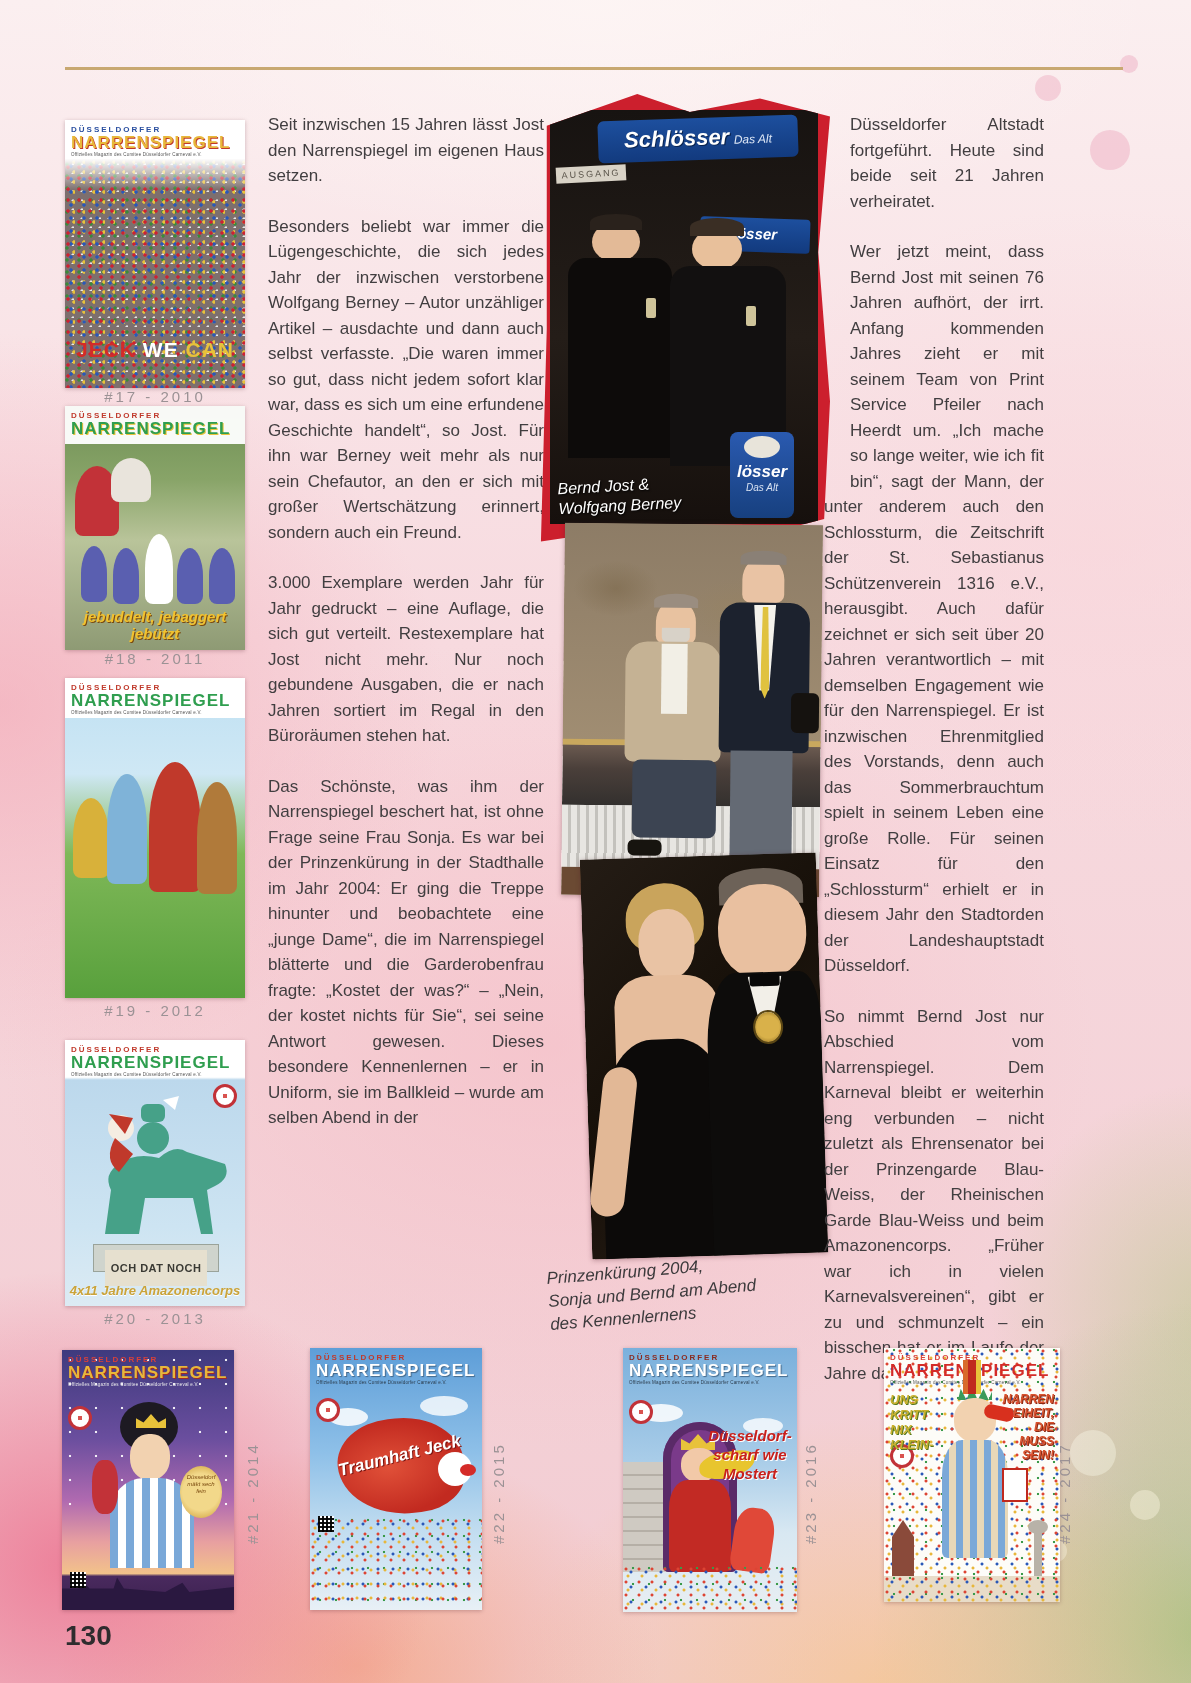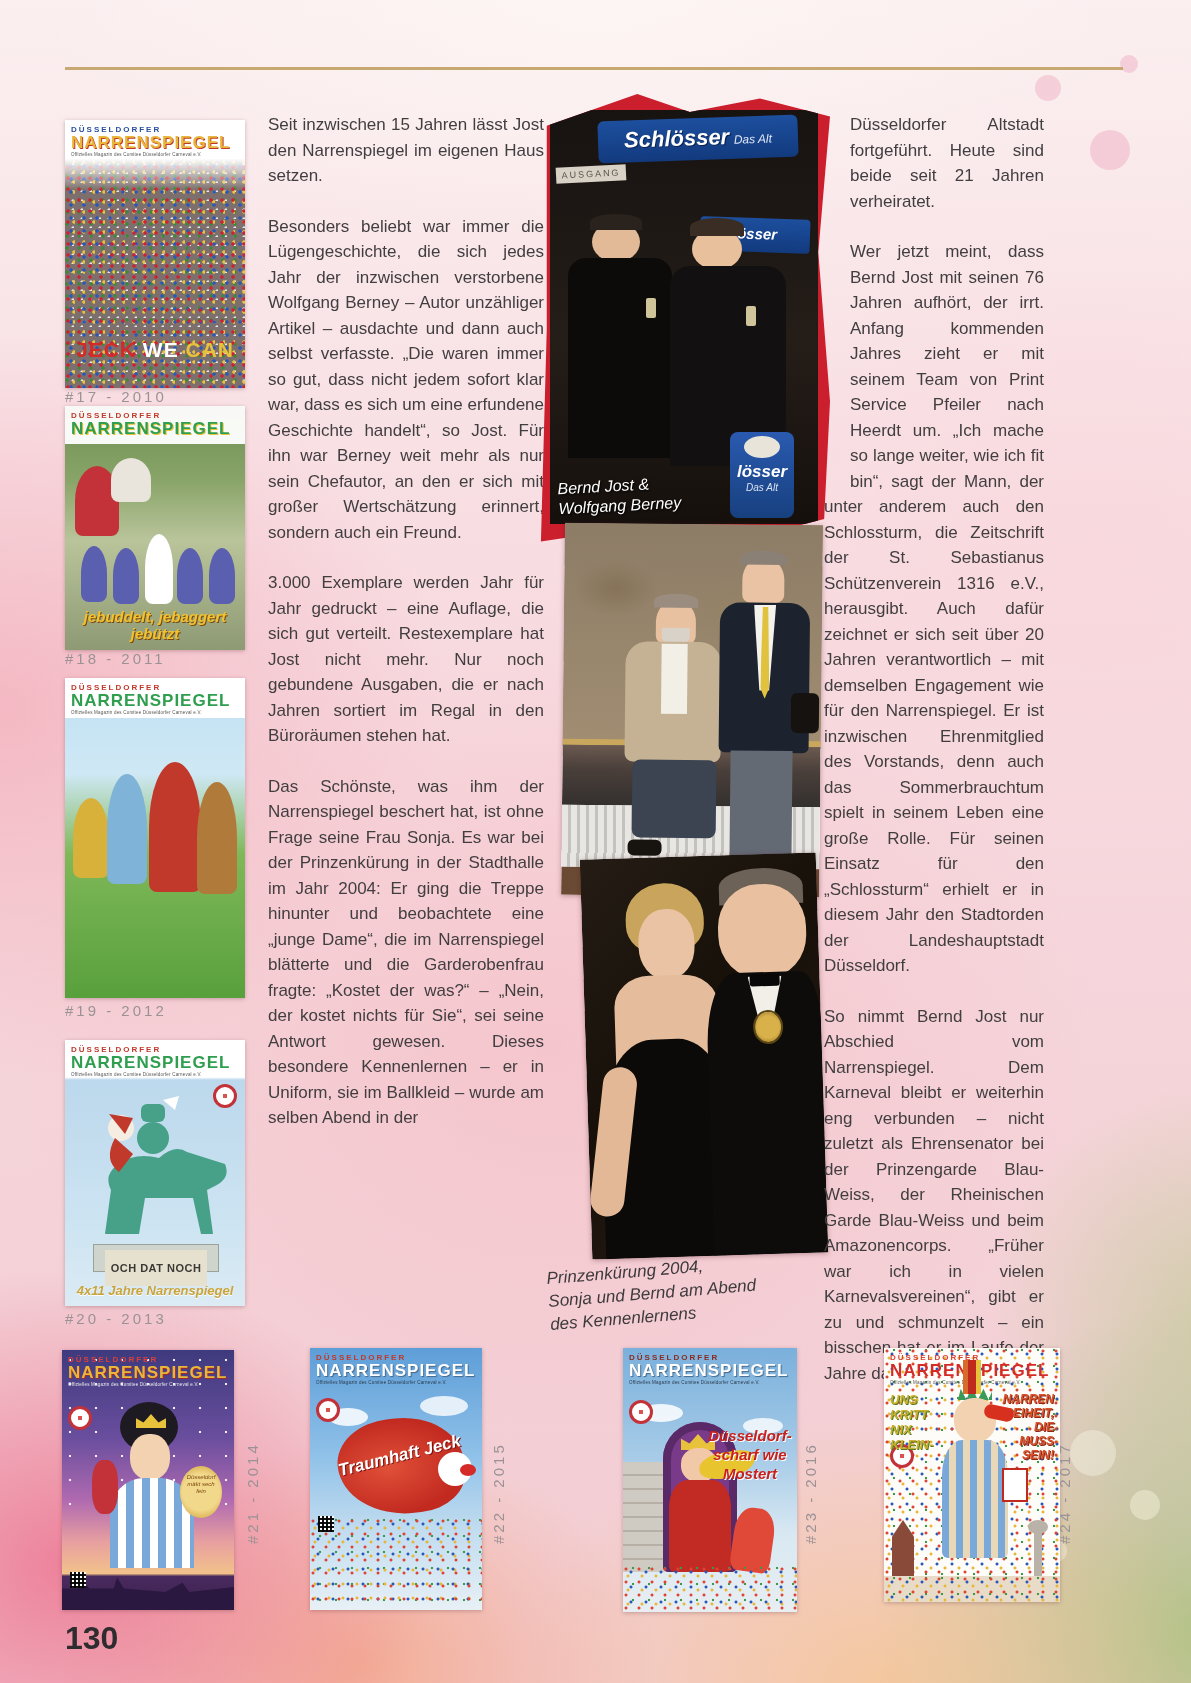--- a/index.html
+++ b/index.html
@@ -22,21 +22,21 @@
   .hdr .sec{color:#4b4a4c;font-weight:bold;}
   .hdr .div{color:#8b8a8c;font-weight:normal;padding:0 6px;}
   .hdr .iss{color:#c0393f;font-weight:normal;}
   .hrule{position:absolute;left:65px;top:67px;width:1058px;height:3px;background:#c8a871;}
   
   .col{position:absolute;color:#413e40;font-size:17px;line-height:25.5px;text-align:justify;}
   .col p{margin:0 0 25px 0;}
   .indent-spacer{float:left;width:26px;height:365px;}
   
   .cover{position:absolute;overflow:hidden;box-shadow:0 1px 4px rgba(90,40,50,.3);background:#fff;}
-  .clabel{position:absolute;color:#9b9295;font-size:15px;letter-spacing:3px;text-align:left;}
+  .clabel{position:absolute;color:#9b9295;font-size:15px;letter-spacing:3px;text-align:center;}
   .vlabel{position:absolute;writing-mode:vertical-rl;transform:rotate(180deg);color:#9b9295;font-size:15px;letter-spacing:3px;height:150px;text-align:center;}
   .mh{position:absolute;left:0;top:0;right:0;background:#fff;padding:5px 6px 3px 6px;}
   .mh-top{font-size:8px;font-weight:bold;letter-spacing:2px;}
   .mh-main{font-size:17px;font-weight:bold;letter-spacing:1px;line-height:18px;white-space:nowrap;}
   .mh-sub{font-size:4.5px;color:#555;white-space:nowrap;overflow:hidden;letter-spacing:.2px;}
   .badge{position:absolute;width:24px;height:24px;border-radius:50%;background:#fff;border:3px solid #c23238;box-sizing:border-box;}
   .badge:after{content:"";position:absolute;left:4px;top:4px;right:4px;bottom:4px;border-radius:50%;background:radial-gradient(circle,#d9534f 35%,#fff 36%);}
   .qr{position:absolute;width:16px;height:16px;background:
       repeating-linear-gradient(0deg,#111 0 2px,#fff 2px 4px),
       repeating-linear-gradient(90deg,#111 0 2px,#fff 2px 4px);background-blend-mode:multiply;}
@@ -136,21 +136,21 @@
       <circle cx="78" cy="44" r="16" fill="#46a188"></circle>
       <rect x="66" y="10" width="24" height="18" rx="6" fill="#46a188"></rect>
       <circle cx="46" cy="34" r="13" fill="#f5ede2"></circle>
       <path d="M34 20 L58 24 L50 40 Z" fill="#c0392b"></path>
       <path d="M40 44 Q28 66 44 78 L58 60 Z" fill="#c0392b"></path>
       <path d="M88 6 L104 2 L100 16 Z" fill="#fff"></path>
     </svg>
     <div style="position:absolute;left:28px;bottom:34px;width:124px;height:26px;background:#cfd4cd;border:1px solid #9aa39a;text-align:center;">
       <span style="display:inline-block;margin-top:5px;background:#e6e0cf;padding:12px 6px;font-weight:bold;font-size:11px;color:#3a3a34;letter-spacing:.5px;">OCH DAT NOCH</span>
     </div>
-    <div style="position:absolute;left:0;right:0;bottom:8px;text-align:center;color:#caa33a;font-style:italic;font-weight:bold;font-size:13px;text-shadow:0 1px 0 #fff;">4x11 Jahre Narrenspiegel</div>
+    <div style="position:absolute;left:0;right:0;bottom:8px;text-align:center;color:#caa33a;font-style:italic;font-weight:bold;font-size:13px;text-shadow:0 1px 0 #fff;">4x11 Jahre Amazonencorps</div>
   </div>
   <div class="clabel" style="left:65px;top:1310px;width:180px;">#20 - 2013</div>
 
   <div class="col" style="left:268px;top:112px;width:276px;">
     <p>Seit inzwischen 15 Jahren lässt Jost den Narrenspiegel im eigenen Haus setzen.</p>
     <p>Besonders beliebt war immer die Lügengeschichte, die sich jedes Jahr der inzwischen verstorbene Wolfgang Berney – Autor unzähliger Artikel – ausdachte und dann auch selbst verfasste. „Die waren immer so gut, dass nicht jedem sofort klar war, dass es sich um eine erfundene Geschichte handelt“, so Jost. Für ihn war Berney weit mehr als nur sein Chefautor, an den er sich mit großer Wertschätzung erinnert, sondern auch ein Freund.</p>
     <p>3.000 Exemplare werden Jahr für Jahr gedruckt – eine Auflage, die sich gut verteilt. Restexemplare hat Jost nicht mehr. Nur noch gebundene Ausgaben, die er nach Jahren sortiert im Regal in den Büroräumen stehen hat.</p>
     <p>Das Schönste, was ihm der Narrenspiegel beschert hat, ist ohne Frage seine Frau Sonja. Es war bei der Prinzenkürung in der Stadthalle im Jahr 2004: Er ging die Treppe hinunter und beobachtete eine „junge Dame“, die im Narrenspiegel blätterte und die Garderobenfrau fragte: „Kostet der was?“ – „Nein, der kostet nichts für Sie“, sei seine Antwort gewesen. Dieses besondere Kennenlernen – er in Uniform, sie im Ballkleid – wurde am selben Abend in der</p>
   </div>
 
@@ -339,15 +339,15 @@
     <div style="position:absolute;left:84px;top:12px;width:8px;height:34px;background:#c0291e;box-shadow:5px 0 0 #e8c23a,-5px 0 0 #d86a2a;"></div>
     <div style="position:absolute;left:58px;top:92px;width:66px;height:118px;background:repeating-linear-gradient(90deg,#7aa8d8 0 7px,#e8d8b8 7px 14px);border-radius:30% 30% 6px 6px;"></div>
     <div style="position:absolute;left:118px;top:120px;width:22px;height:30px;background:#fff;border:2px solid #c0291e;"></div>
     <div style="position:absolute;left:8px;bottom:18px;width:22px;height:64px;background:#8a4a3a;clip-path:polygon(0 100%,0 26%,50% 0,100% 26%,100% 100%);"></div>
     <div style="position:absolute;right:18px;bottom:20px;width:8px;height:60px;background:#b8b2a8;"></div>
     <div style="position:absolute;right:12px;bottom:68px;width:20px;height:14px;background:#b8b2a8;border-radius:50%;"></div>
     <div class="confetti" style="position:absolute;left:0;right:0;bottom:0;height:26px;background-color:#e8dcc8;"></div>
   </div>
   <div class="vlabel" style="left:1056px;top:1418px;">#24 - 2017</div>
 
-  <div style="position:absolute;left:65px;top:1620px;font-size:32px;font-weight:bold;color:#2e2c2e;">130</div>
+  <div style="position:absolute;left:65px;top:1620px;font-size:28px;font-weight:bold;color:#2e2c2e;">130</div>
 
 </div>
 
 </body></html>

